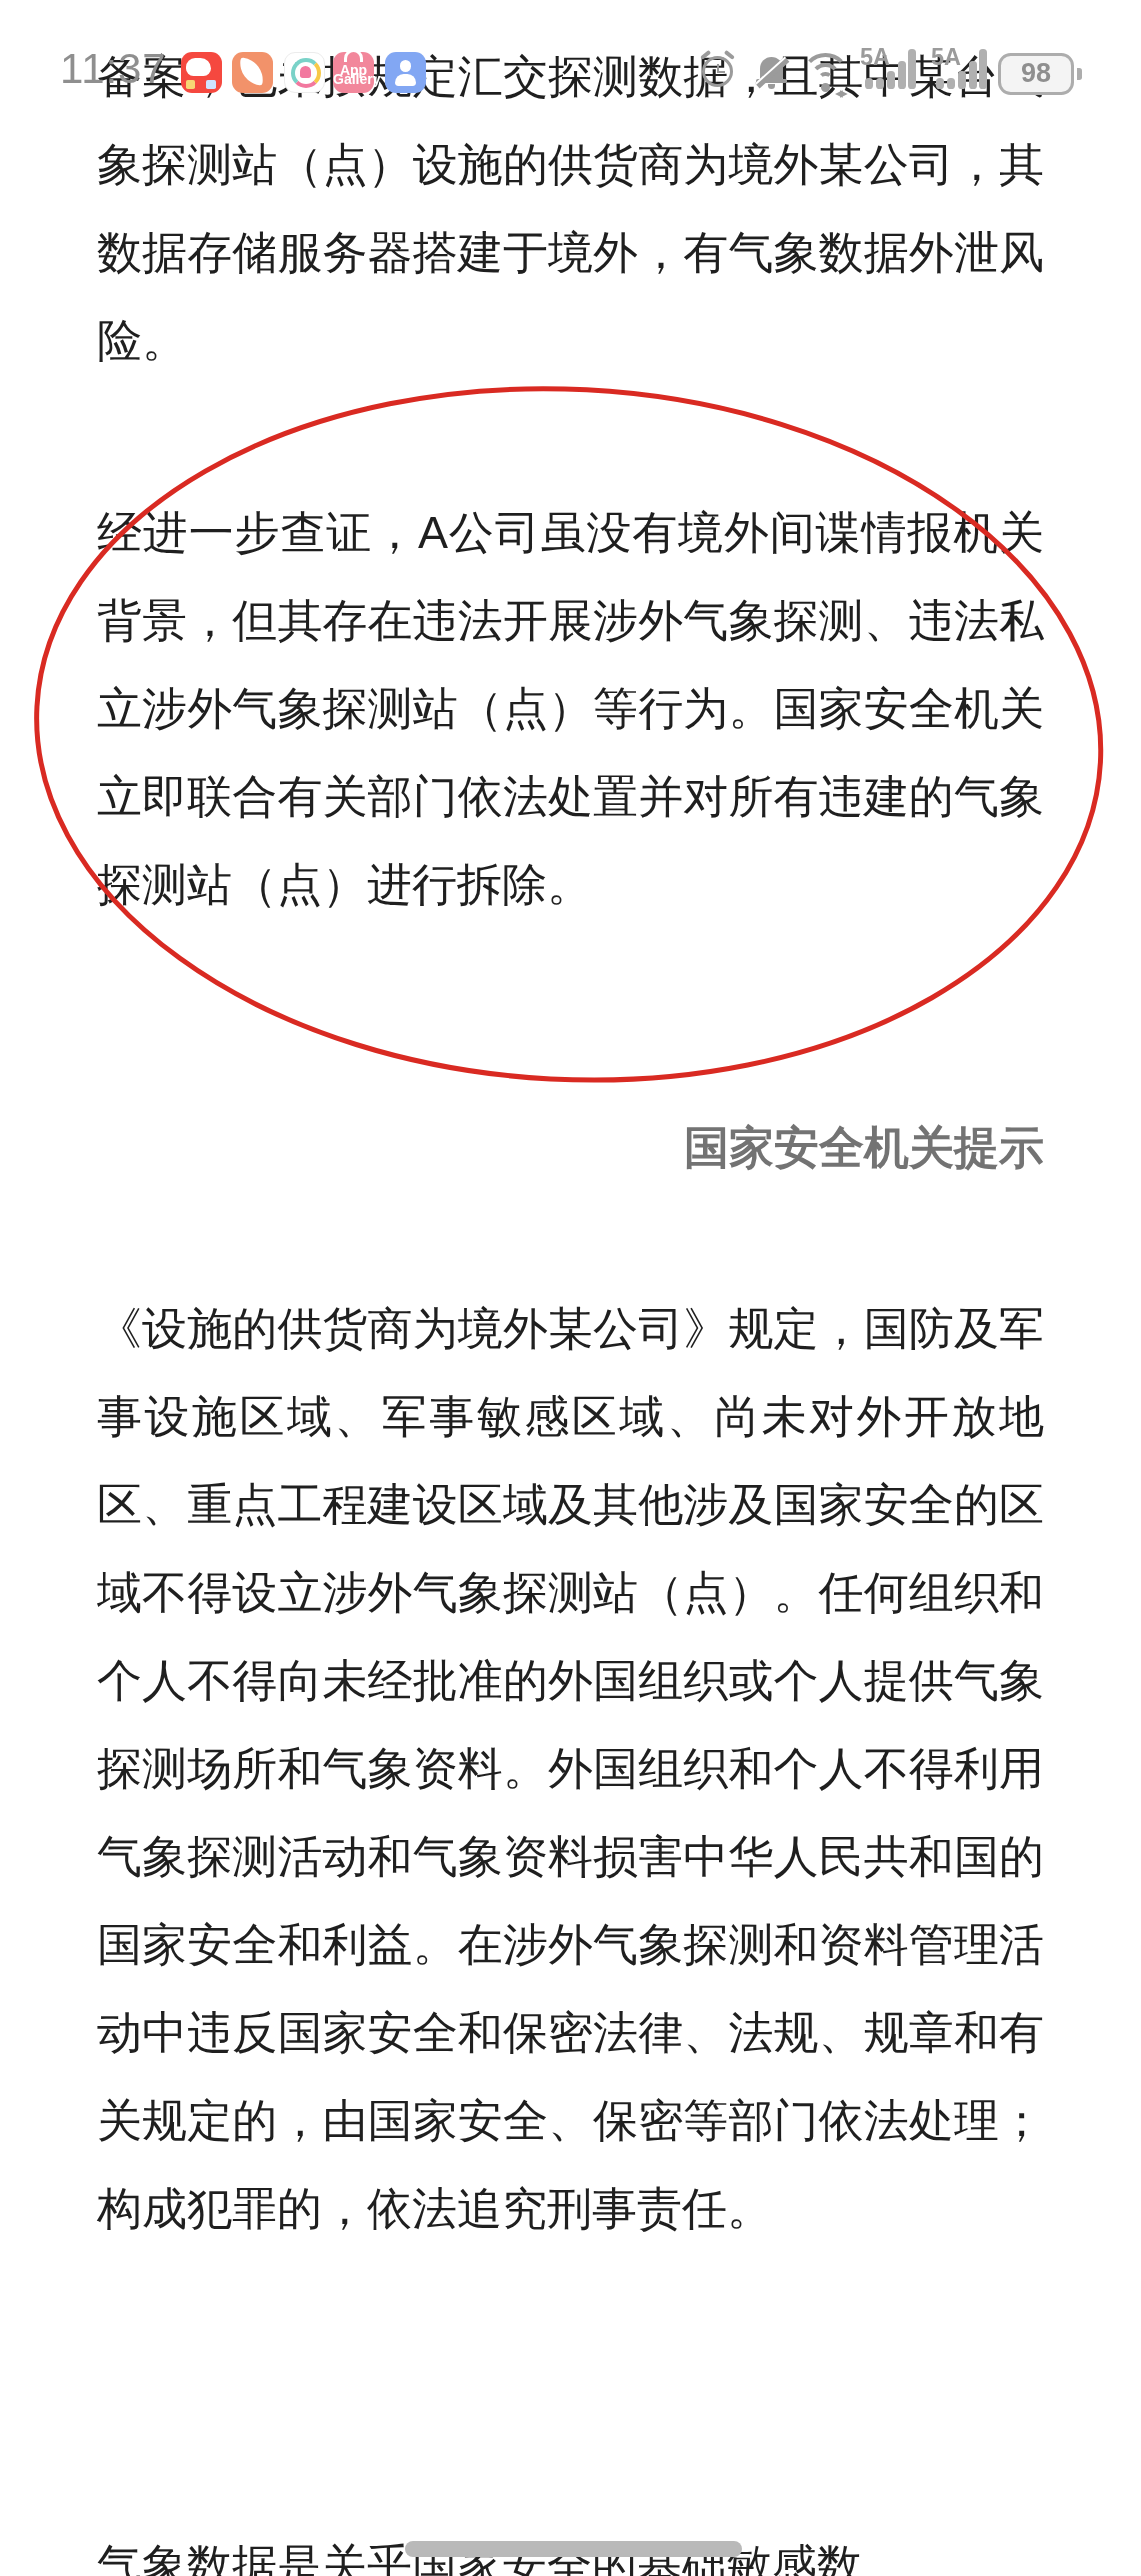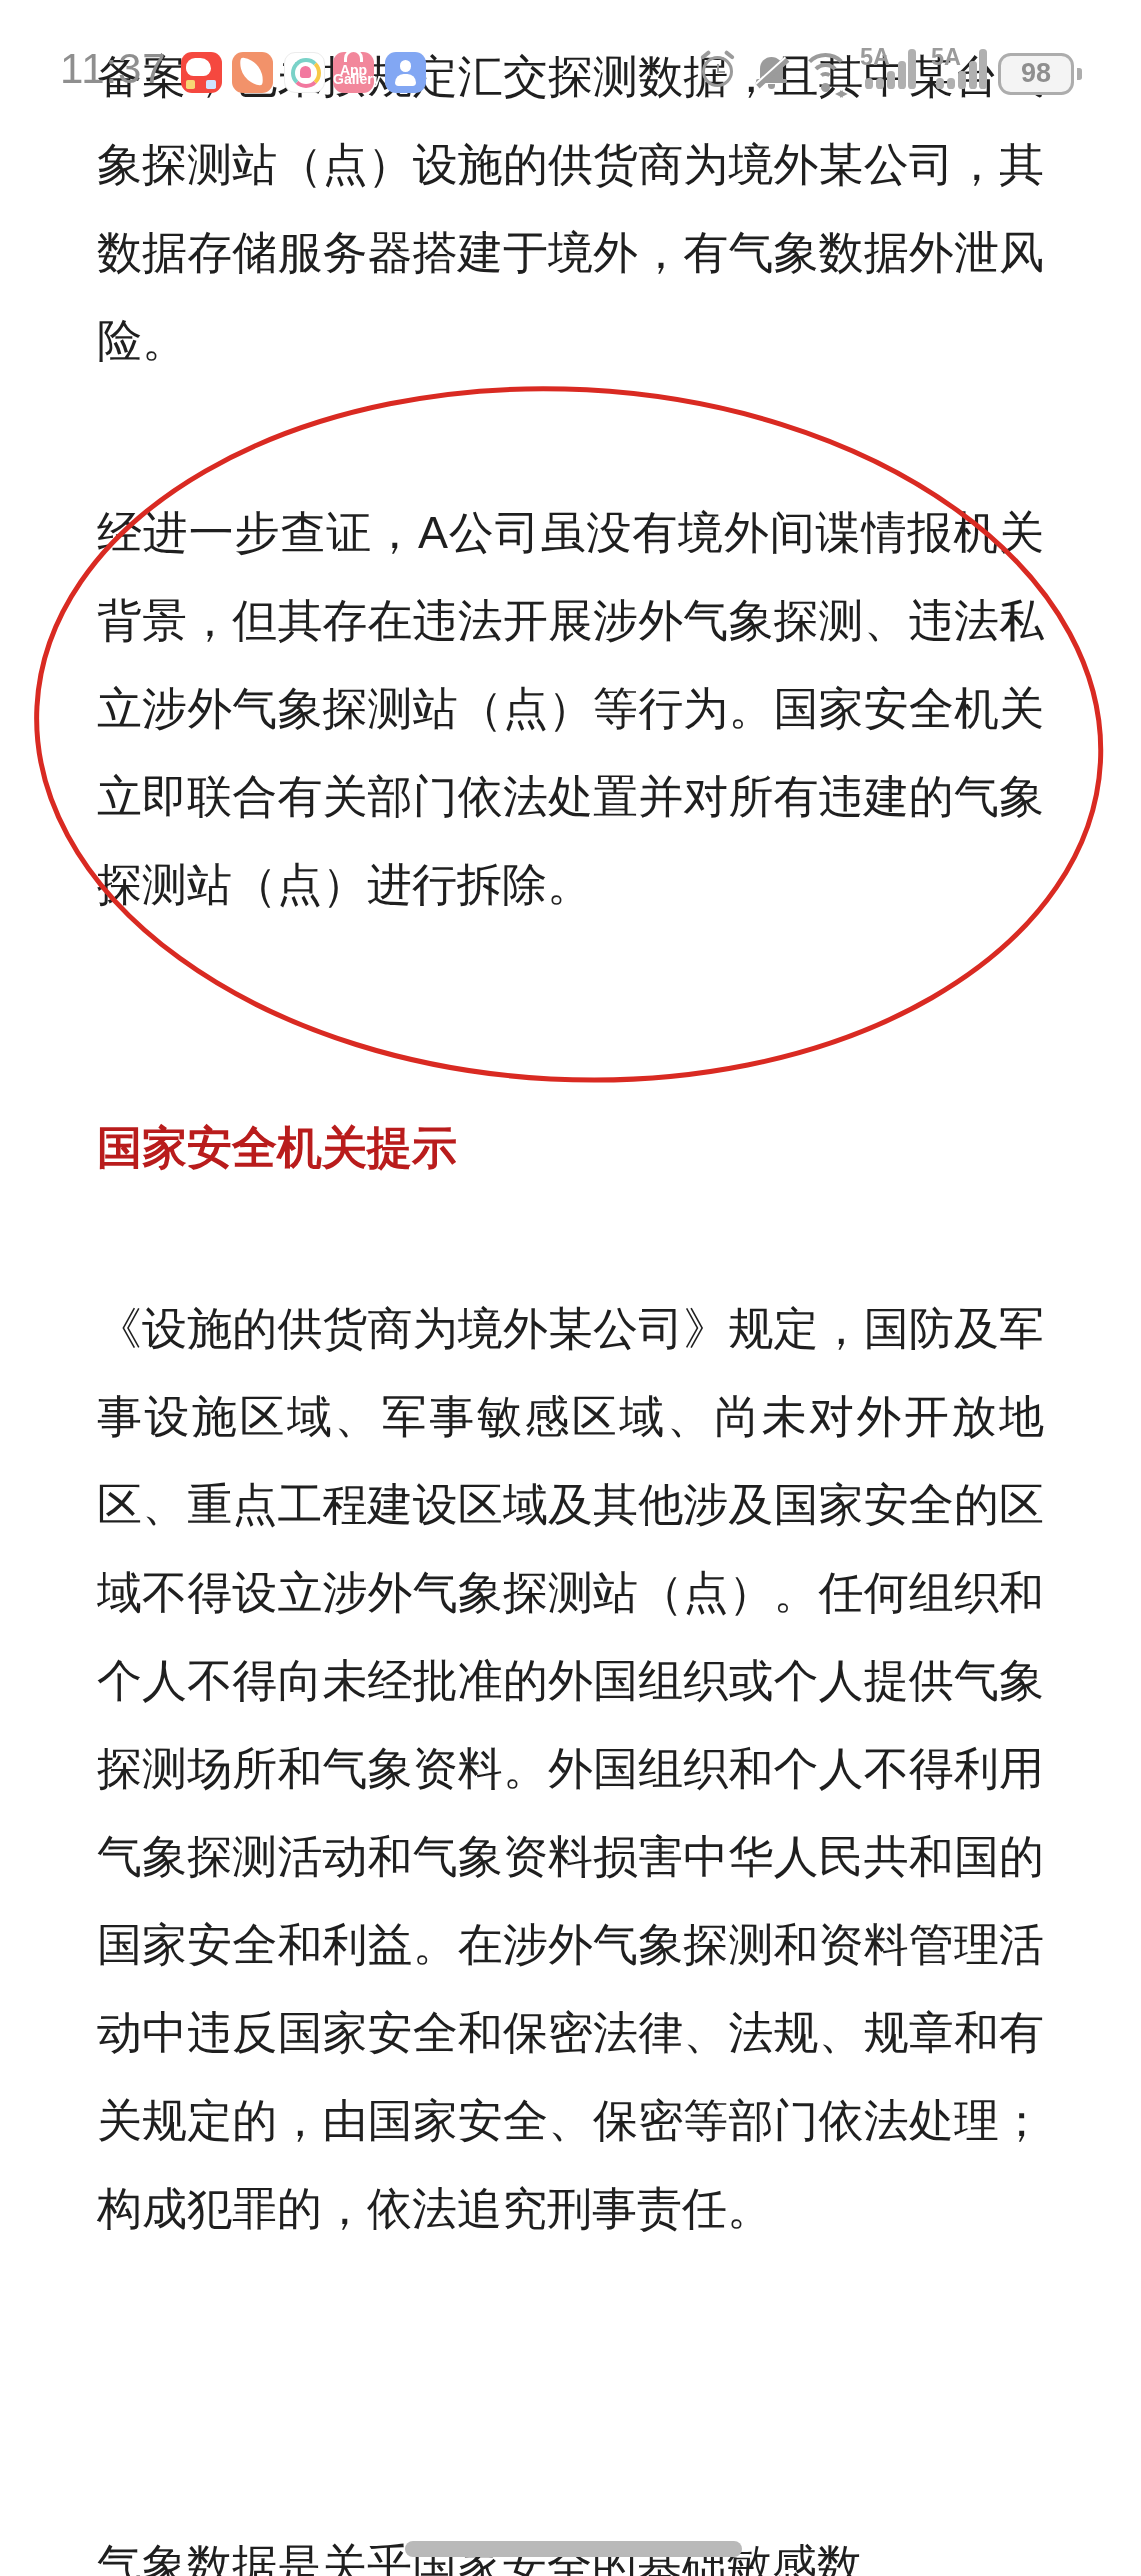--- a/index.html
+++ b/index.html
@@ -9,21 +9,21 @@
   }
   
   .para{
     position:absolute;left:97px;width:947px;
     font-size:45px;line-height:88px;color:#1f1f1f;
     text-align:justify;font-weight:300;
     font-family:"Liberation Sans","DejaVu Sans",sans-serif;
   }
   #para1{top:33px;}
   #para2{top:489px;}
-  #heading{top:1104px;font-weight:700;color:#b91c1c;text-align:left;}
+  #heading{top:1104px;font-weight:700;color:#737373;text-align:right;}
   #para3{top:1285px;}
   #para4{top:2522px;}
   
   #ellipse-svg{position:absolute;left:0;top:0;z-index:3;pointer-events:none;}
   
   #status-bar{position:absolute;left:0;top:0;width:1141px;height:101px;z-index:5;}
   #clock{position:absolute;left:60px;top:45px;font-size:42px;color:#8f8f8f;font-weight:400;letter-spacing:0.9px;}
   .app-icon{position:absolute;top:52px;width:41px;height:41px;border-radius:11px;}
   #icon-jd{left:181px;background:#f5483f;}
   #icon-jd .face{position:absolute;left:5.4px;top:6.3px;width:25px;height:18px;background:#ffffff;border-radius:11px 12.7px 9px 9px;}

